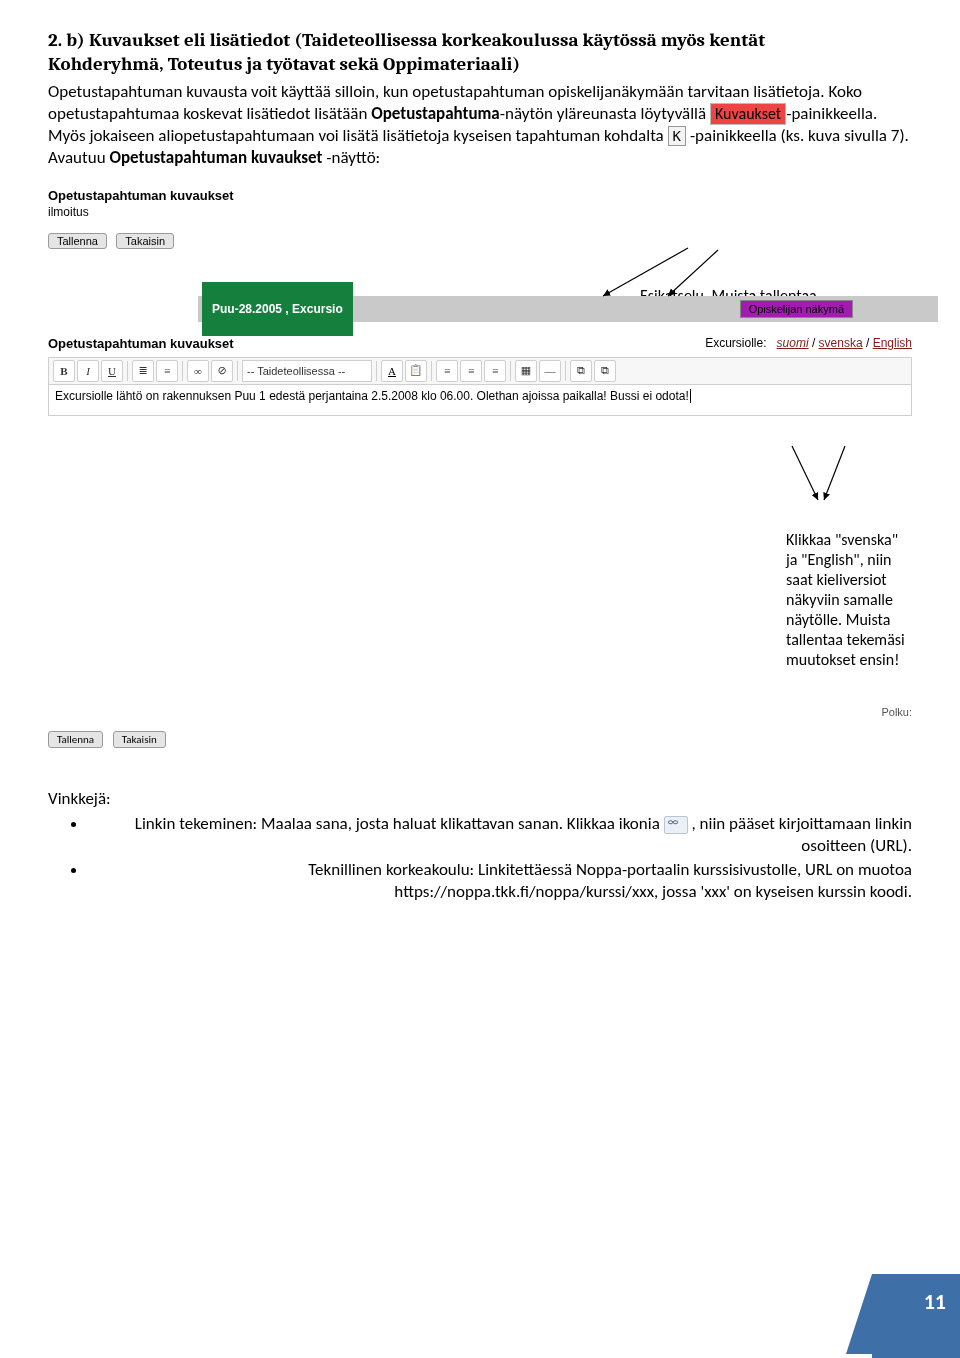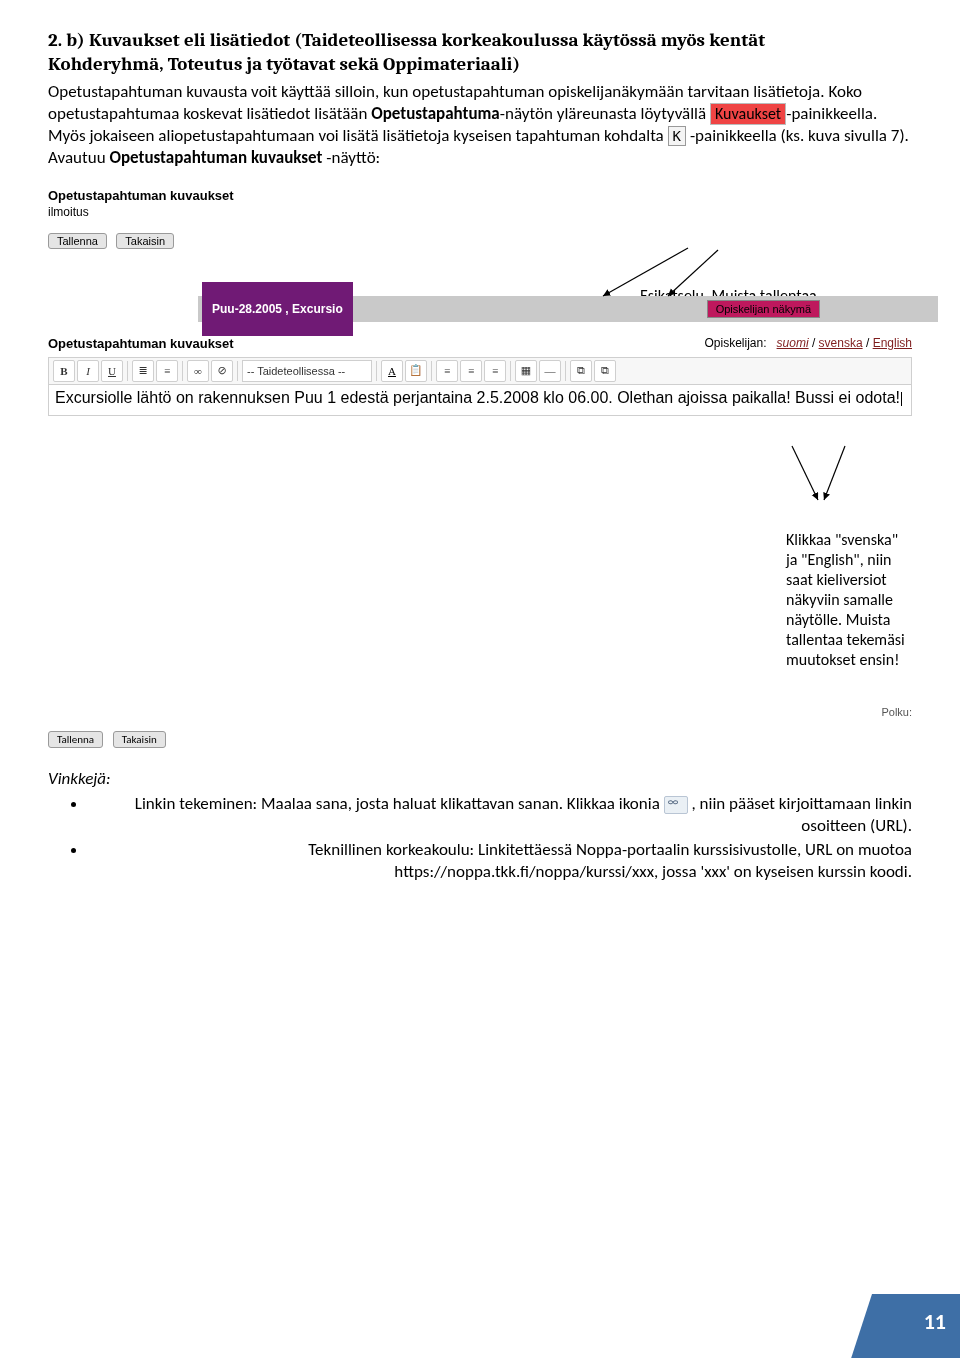--- a/index.html
+++ b/index.html
@@ -10,48 +10,48 @@
   .btnlike{display:inline-block;background:#ef4444;border:1px solid #bbb;padding:0 4px;font-size:16px;}
   .kbox{display:inline-block;border:1px solid #999;background:#f4f4f4;padding:0 4px;font-family:monospace;font-size:14px;line-height:18px;}
   .note{font-size:16px;line-height:1.25;position:absolute;}
   
   .shot1{position:relative;margin-top:18px;height:140px;font-family:Tahoma,Arial,sans-serif;font-size:12px;color:#000;}
   .s1-title{font-weight:700;font-size:13px;}
   .s1-sub{font-size:12px;margin-top:2px;}
   .s1-btns{margin-top:14px;}
   .uibtn{display:inline-block;background:#e5e5e5;border:1px solid #9a9a9a;border-radius:3px;padding:1px 8px;font-size:11px;margin-right:6px;}
   .s1-bar{position:absolute;left:150px;top:108px;width:740px;height:26px;background:#c9c9c9;display:flex;align-items:center;}
-  .s1-bar .course{background:#701a75;color:#fff;font-weight:700;padding:20px 10px;margin-left:4px;}
-  .s1-bar .view{margin-left:auto;margin-right:118px;background:#be185d;border:1px solid #888;padding:2px 8px;font-size:11px;}
+  .s1-bar .course{background:#15803d;color:#fff;font-weight:700;padding:20px 10px;margin-left:4px;}
+  .s1-bar .view{margin-left:auto;margin-right:85px;background:#a21caf;border:1px solid #888;padding:2px 8px;font-size:11px;}
   
   svg.arrows{position:absolute;pointer-events:none;}
   
   .shot2{position:relative;margin-top:8px;height:90px;font-family:Tahoma,Arial,sans-serif;font-size:12px;}
   .s2-title{font-weight:700;font-size:13px;}
   .s2-lang{position:absolute;right:0;top:0;font-size:12px;}
   .s2-lang a{color:#7f1d1d;text-decoration:underline;}
   .s2-lang .cur{font-style:italic;}
   .s2-sub{margin-top:22px;font-size:12px;}
   .toolbar{margin-top:6px;height:26px;background:#f7f7f7;border:1px solid #cfcfcf;display:flex;align-items:center;gap:2px;padding:0 4px;font-size:11px;color:#333;}
   .tb-i{width:20px;height:20px;border:1px solid #cfcfcf;background:#fff;display:flex;align-items:center;justify-content:center;border-radius:2px;font-family:"Times New Roman",serif;}
   .tb-sel{height:20px;border:1px solid #cfcfcf;background:#fff;font-size:11px;padding:0 4px;display:flex;align-items:center;min-width:120px;}
   .tb-sep{width:1px;height:20px;background:#d0d0d0;margin:0 2px;}
-  .editor{border:1px solid #cfcfcf;border-top:none;min-height:22px;padding:4px 6px;font-size:16px;background:#fff;position:relative;}
+  .editor{border:1px solid #cfcfcf;border-top:none;min-height:22px;padding:4px 6px;font-size:12px;background:#fff;position:relative;}
   .caret{display:inline-block;width:1px;height:14px;background:#000;vertical-align:text-bottom;margin-left:1px;}
   
   .polku{margin-top:280px;font-family:Tahoma,Arial,sans-serif;font-size:11px;color:#555;text-align:right;}
   .btmbtns{margin-top:10px;}
   
-  .vink-h{font-style:italic;font-size:17px;margin-top:20px;}
+  .vink-h{font-size:17px;margin-top:40px;}
   ul.vink{margin:4px 0 4px 0;padding-left:40px;font-size:17px;line-height:1.3;text-align:right;}
   ul.vink li{margin-bottom:2px;}
   .linkicon{display:inline-block;width:22px;height:16px;background:#eaf0f5;border:1px solid #b9c5d4;border-radius:2px;vertical-align:middle;position:relative;}
   .linkicon::after{content:"∞";position:absolute;left:3px;top:-3px;font-size:13px;color:#5b6e86;}
   
-  .pagetab{position:absolute;right:0;bottom:0;width:88px;height:64px;background:#3e6fa6;}
+  .pagetab{position:absolute;right:0;bottom:0;width:88px;height:84px;background:#3e6fa6;}
   .pagetab::before{content:"";position:absolute;left:-26px;top:0;width:0;height:0;border-bottom:80px solid #3e6fa6;border-left:26px solid transparent;}
   .pagetab .num{position:absolute;right:14px;top:14px;color:#fff;font-weight:700;font-size:22px;font-family:Calibri,Arial,sans-serif;}
 </style>
 </head>
 <body>
 
 <div class="page">
   <div class="h">
     <span>2. b) Kuvaukset eli lisätiedot (Taideteollisessa korkeakoulussa käytössä myös kentät</span><br>
     <span>Kohderyhmä, Toteutus ja työtavat sekä Oppimateriaali)</span>
@@ -87,21 +87,21 @@
           </marker>
         </defs>
       <line x1="640" y1="60" x2="555" y2="108" stroke="#000" stroke-width="1.2" marker-end="url(#ah1)"></line>
       <line x1="670" y1="62" x2="620" y2="108" stroke="#000" stroke-width="1.2" marker-end="url(#ah1)"></line>
     </svg>
   </div>
 
   <div class="shot2">
     <div class="s2-title">Opetustapahtuman kuvaukset</div>
     <div class="s2-lang">
-      <span>Opiskelijan:</span>&nbsp;&nbsp;
+      <span>Excursiolle:</span>&nbsp;&nbsp;
       <a href="#" class="cur">suomi</a> /
       <a href="#">svenska</a> /
       <a href="#">English</a>
     </div>
     <div class="toolbar">
       <span class="tb-i">
           <b>B</b>
         </span>
       <span class="tb-i">
           <i>I</i>

